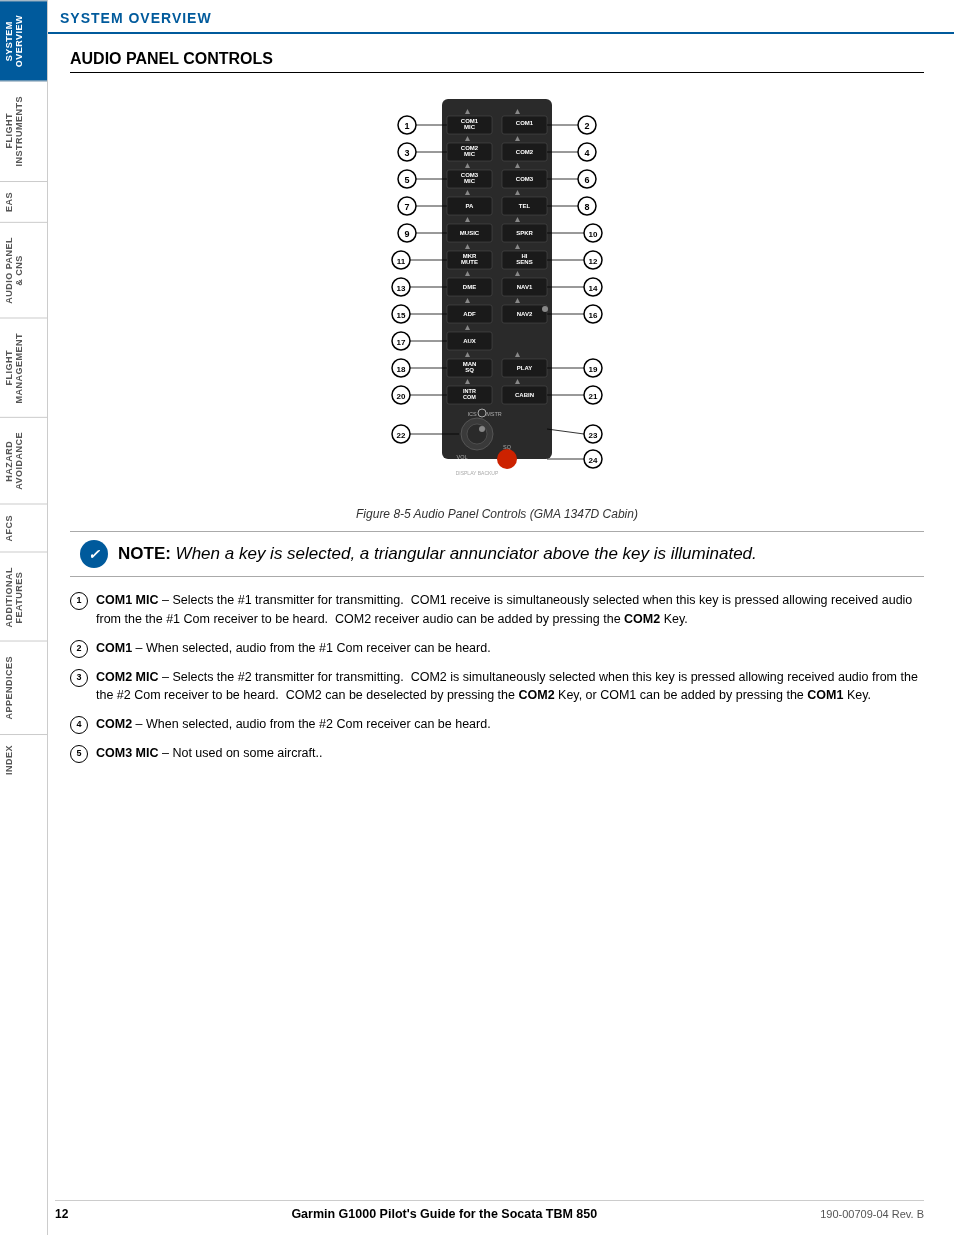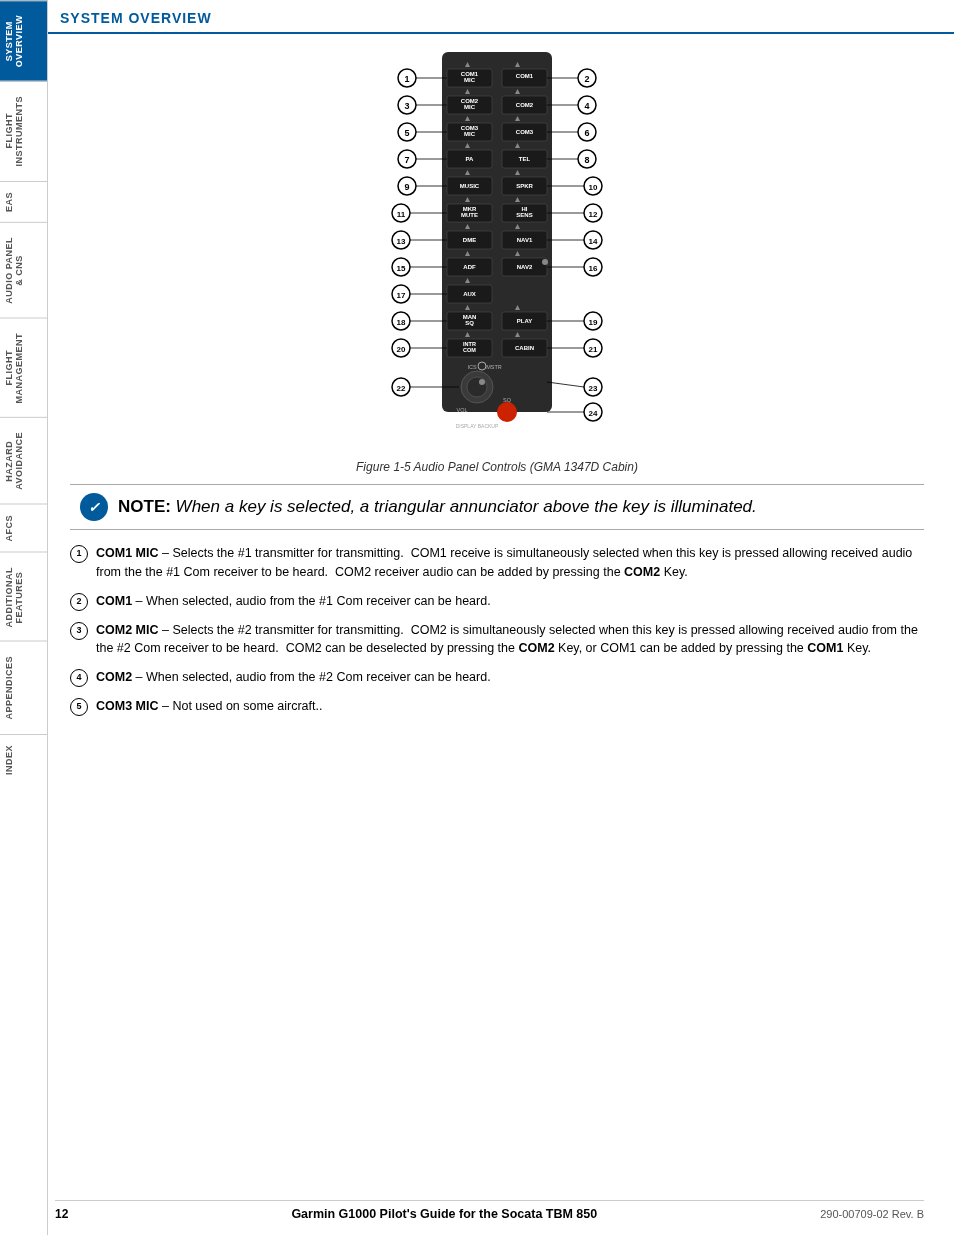--- a/index.html
+++ b/index.html
@@ -206,20 +206,21 @@
   <div class="sidebar-tab">APPENDICES</div>
   <div class="sidebar-tab thin">INDEX</div>
 </div>
 
 <div class="top-header">
   <div class="header-title">SYSTEM OVERVIEW</div>
 </div>
 
 <div class="main-content">
 
+  <div class="section-heading">AUDIO PANEL CONTROLS</div>
 
   <div class="figure-container">
     <svg class="svg-diagram" width="420" height="410" viewBox="0 0 420 410">
 
       <rect x="155" y="10" width="110" height="360" rx="6" ry="6" fill="#2a2a2a"></rect>
 
       <polygon points="178,25 183,25 180.5,20" fill="#888"></polygon>
       <polygon points="228,25 233,25 230.5,20" fill="#888"></polygon>
       <rect x="160" y="27" width="45" height="18" rx="2" fill="#1a1a1a" stroke="#555" stroke-width="0.5"></rect>
       <text x="182.5" y="34" fill="white" font-size="6" font-weight="bold" text-anchor="middle">COM1</text>
@@ -407,21 +408,21 @@
 
       <circle cx="306" cy="345" r="9" fill="white" stroke="black" stroke-width="1.5"></circle>
       <text x="306" y="349" font-size="8" font-weight="bold" text-anchor="middle" fill="black">23</text>
       <line x1="260" y1="340" x2="297" y2="345" stroke="black" stroke-width="0.8"></line>
 
       <circle cx="306" cy="370" r="9" fill="white" stroke="black" stroke-width="1.5"></circle>
       <text x="306" y="374" font-size="8" font-weight="bold" text-anchor="middle" fill="black">24</text>
       <line x1="260" y1="370" x2="297" y2="370" stroke="black" stroke-width="0.8"></line>
 
     </svg>
-    <div class="figure-caption">Figure 1-5  Audio Panel Controls (GMA 1347D Cabin)</div>
+    <div class="figure-caption">Figure 8-5  Audio Panel Controls (GMA 1347D Cabin)</div>
   </div>
 
   <div class="note-box">
     <div class="note-icon">✓</div>
     <div class="note-text">
       <strong>NOTE:</strong><span> When a key is selected, a triangular annunciator above the key is illuminated.</span>
     </div>
   </div>
 
   <ul class="desc-list">
@@ -461,14 +462,14 @@
       </p>
     </li>
 
   </ul>
 
 </div>
 
 <div class="page-footer">
   <span class="footer-page">12</span>
   <span class="footer-title">Garmin G1000 Pilot's Guide for the Socata TBM 850</span>
-  <span class="footer-doc">290-00709-02  Rev. B</span>
+  <span class="footer-doc">190-00709-04  Rev. B</span>
 </div>
 
 </body></html>

